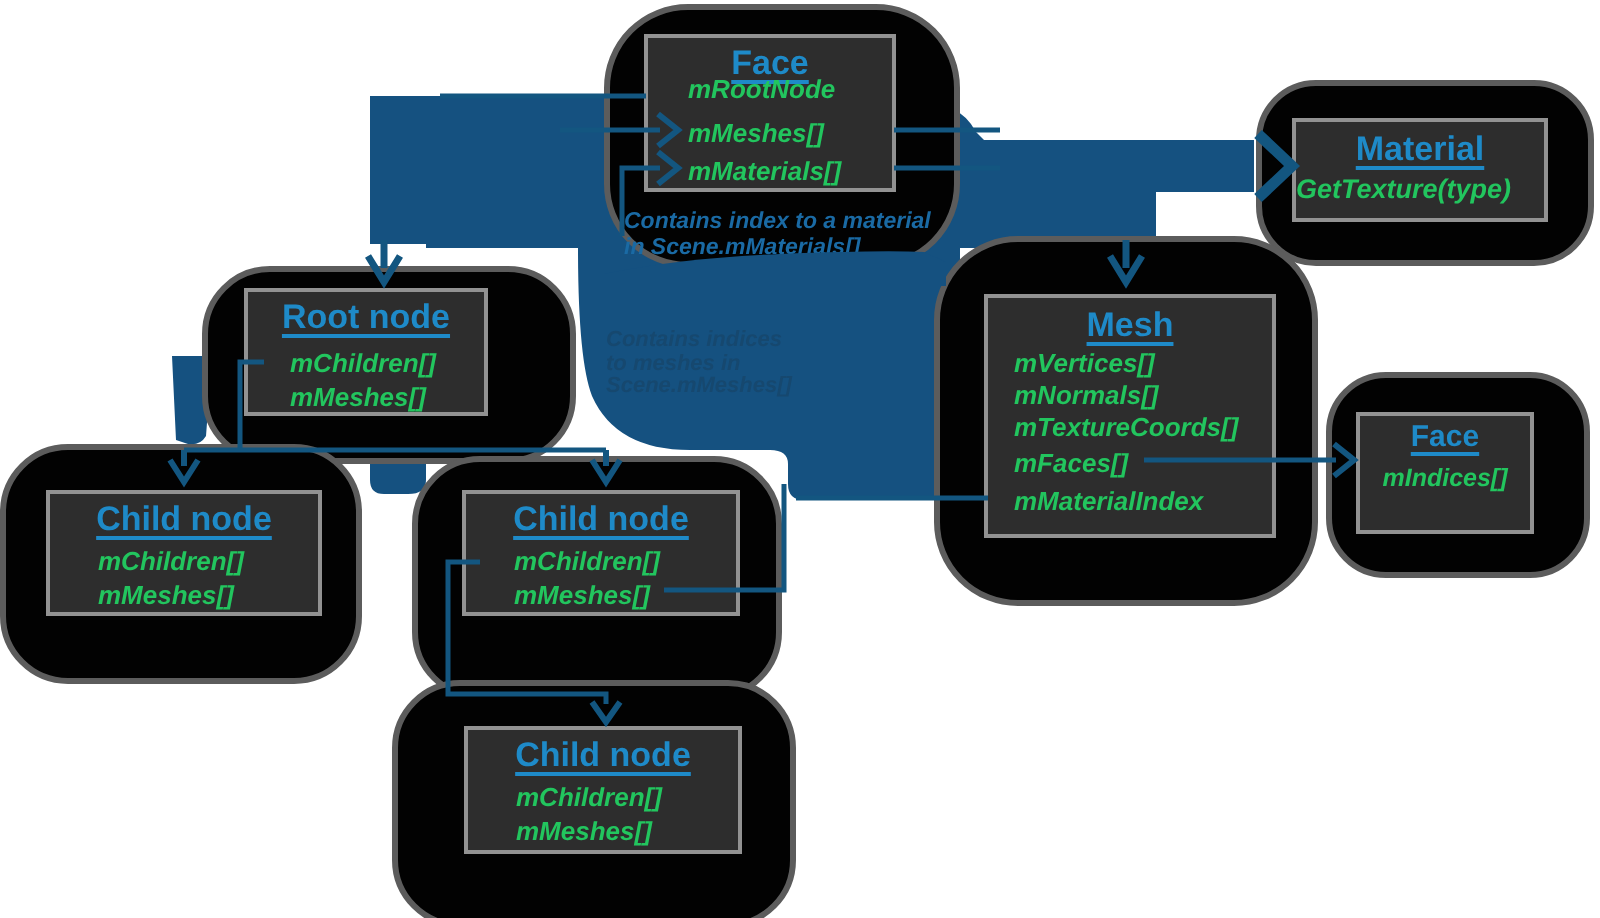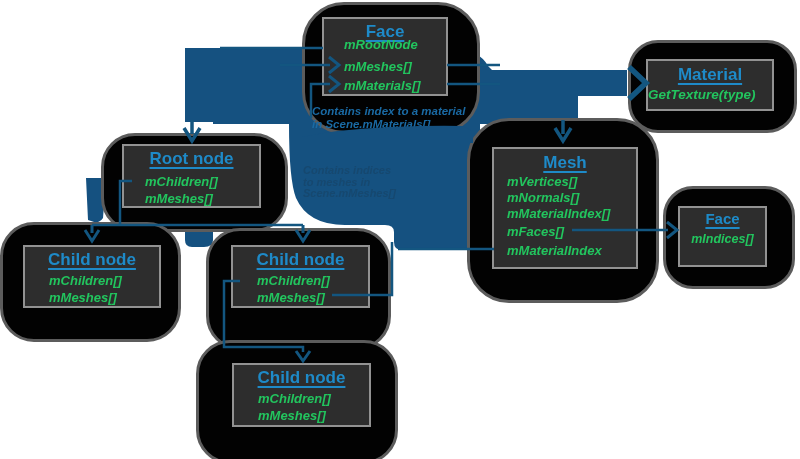--- a/index.html
+++ b/index.html
@@ -24,21 +24,21 @@
   #root-blob{left:101px;top:133px;width:187px;height:99px;border-radius:34px;}
   #mesh-blob{left:467px;top:118px;width:192px;height:185px;border-radius:42px;}
   #face-blob{left:663px;top:186px;width:132px;height:103px;border-radius:30px;}
   #child1-blob{left:0px;top:222px;width:181px;height:120px;border-radius:34px;}
   #child2-blob{left:206px;top:228px;width:185px;height:122px;border-radius:34px;}
   #child3-blob{left:196px;top:340px;width:202px;height:124px;border-radius:34px;}
 
   
   #scene-box{left:322px;top:17px;width:126px;height:79px;}
   #material-box{left:646px;top:59px;width:128px;height:52px;}
-  #root-box{left:122px;top:144px;width:139px;height:64px;}
+  #root-box{left:122px;top:144px;width:122px;height:64px;}
   #mesh-box{left:492px;top:147px;width:146px;height:122px;}
   #face-box{left:678px;top:206px;width:89px;height:61px;}
   #child1-box{left:23px;top:245px;width:138px;height:63px;}
   #child2-box{left:231px;top:245px;width:139px;height:63px;}
   #child3-box{left:232px;top:363px;width:139px;height:64px;}
 
   #scene-box .m0{left:20px;top:19px;} #scene-box .m1{left:20px;top:41px;} #scene-box .m2{left:20px;top:60px;}
   #material-box .m0{left:0;right:0;top:27px;font-size:13.5px;}
   #material-box .title{font-size:17px;top:4px;}
   #root-box .m0{left:21px;top:29px;} #root-box .m1{left:21px;top:46px;}
@@ -103,21 +103,21 @@
   <div class="box" id="root-box">
     <div class="title">Root node</div>
     <div class="member m0">mChildren[]</div>
     <div class="member m1">mMeshes[]</div>
   </div>
 
   <div class="box" id="mesh-box">
     <div class="title">Mesh</div>
     <div class="member m0">mVertices[]</div>
     <div class="member m1">mNormals[]</div>
-    <div class="member m2">mMaterialIndex[]</div>
+    <div class="member m2">mTextureCoords[]</div>
     <div class="member m3">mFaces[]</div>
     <div class="member m4">mMaterialIndex</div>
   </div>
 
   <div class="box" id="face-box">
     <div class="title">Face</div>
     <div class="member m0">mIndices[]</div>
   </div>
 
   <div class="box childbox" id="child1-box">

